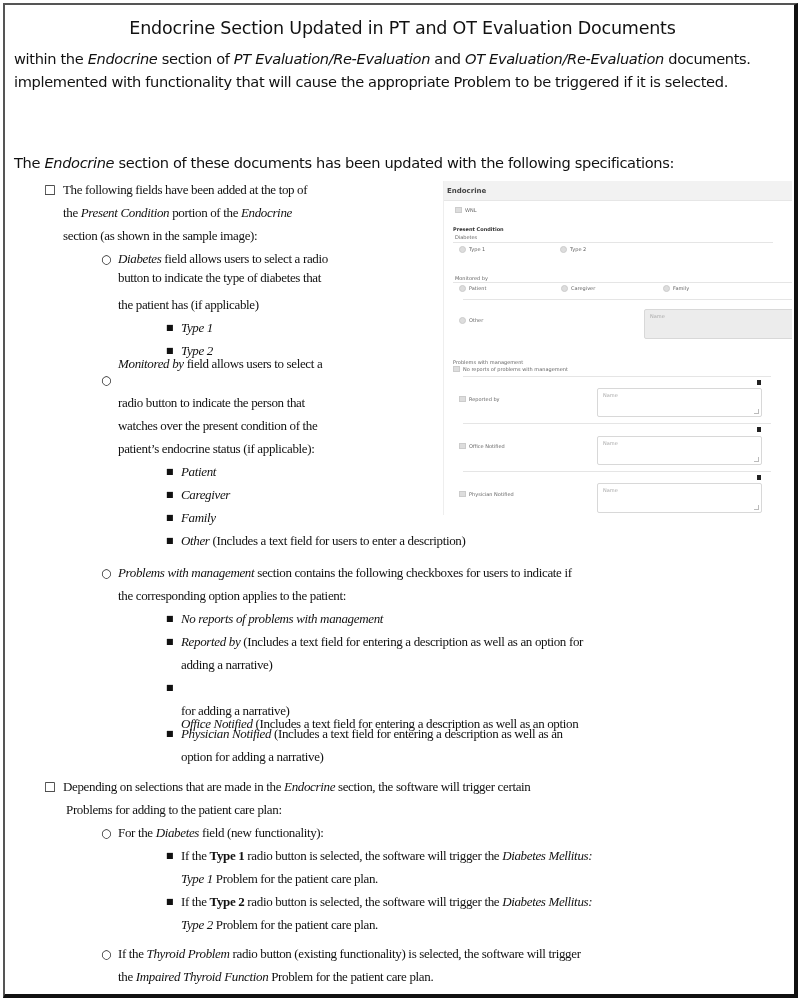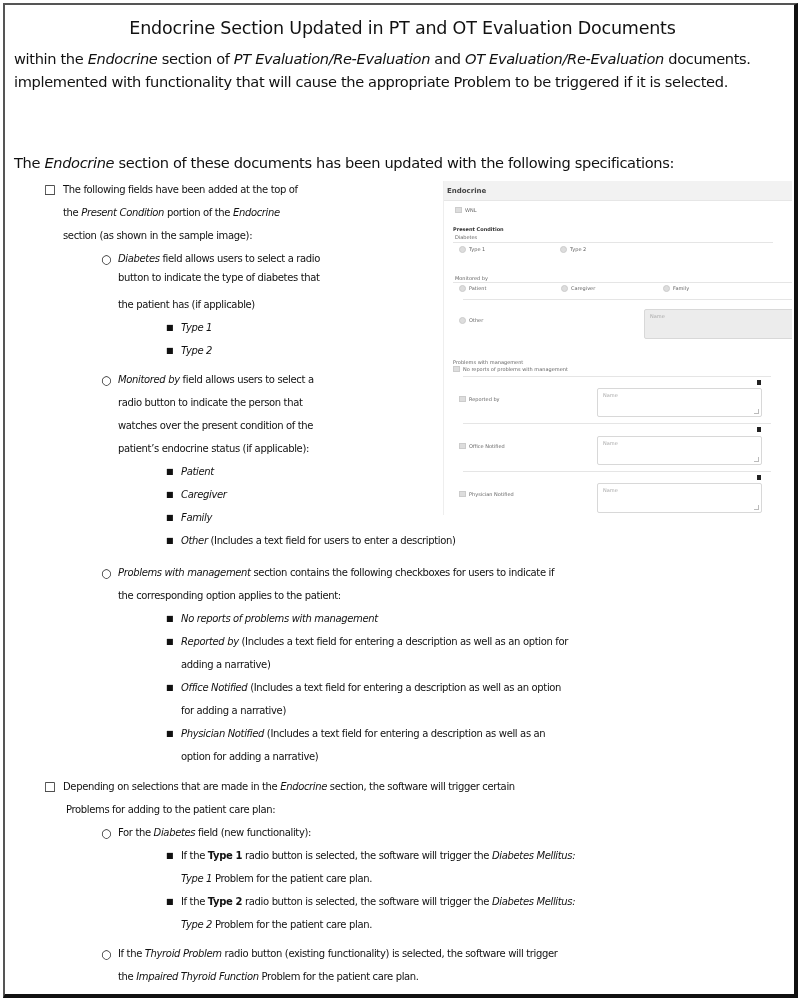--- a/index.html
+++ b/index.html
@@ -13,21 +13,21 @@
            font-size: 17.5px; letter-spacing: -0.2px; }
   .para { position: absolute; left: 14px; width: 775px; font-size: 14.6px; line-height: 23px;
           letter-spacing: -0.35px; }
   .p1 { top: 47px; }
   .p2 { top: 151px; }
   i { font-style: italic; }
   b { font-weight: bold; }
   .box { position: absolute; font-size: 13px; }
   .circle { position: absolute; font-size: 12px; }
   .sq { position: absolute; font-size: 8px; }
-  .t { position: absolute; white-space: nowrap; font-size: 10px; letter-spacing: -0.35px; line-height: 23px; }
+  .t { position: absolute; white-space: nowrap; font-size: 13px; letter-spacing: -0.35px; line-height: 23px; font-family: Liberation Serif, serif; }
 
   
   .sample { position: absolute; left: 443px; top: 181px; width: 349px; height: 334px;
             background: #fff; font-family: "DejaVu Sans", sans-serif; color: #666; overflow: hidden; }
   .s-head { position: absolute; left: 0; top: 0; width: 349px; height: 20px; background: #f2f2f2;
             border-bottom: 1px solid #e6e6e6; font-size: 7px; font-weight: bold; color: #444; line-height: 20px; padding-left: 4px; box-sizing: border-box; }
   .s-txt { position: absolute; font-size: 5px; white-space: nowrap; color: #666; }
   .s-bold { font-weight: bold; color: #333; }
   .s-radio { position: absolute; width: 5px; height: 5px; border-radius: 50%; background: #ddd; border: 1px solid #ccc; }
   .s-chk { position: absolute; width: 5px; height: 4px; background: #ddd; border: 1px solid #ccc; }
@@ -62,21 +62,21 @@
 <span class="circle" style="left:101px; top:252px;">○</span>
 <div class="t" style="left:118px; top:247px;"><i>Diabetes</i><span> field allows users to select a radio</span></div>
 <div class="t" style="left:118px; top:266px;">button to indicate the type of diabetes that</div>
 <div class="t" style="left:118px; top:293px;">the patient has (if applicable)</div>
 <span class="sq" style="left:166px; top:323px;">■</span>
 <i class="t" style="left:181px; top:316px;">Type 1</i>
 <span class="sq" style="left:166px; top:346px;">■</span>
 <i class="t" style="left:181px; top:339px;">Type 2</i>
 
 <span class="circle" style="left:101px; top:373px;">○</span>
-<div class="t" style="left:118px; top:368px;"><i>Monitored by</i><span> field allows users to select a</span></div>
+<div class="t" style="left:118px; top:352px;"><i>Monitored by</i><span> field allows users to select a</span></div>
 <div class="t" style="left:118px; top:391px;">radio button to indicate the person that</div>
 <div class="t" style="left:118px; top:414px;">watches over the present condition of the</div>
 <div class="t" style="left:118px; top:437px;">patient’s endocrine status (if applicable):</div>
 <span class="sq" style="left:166px; top:467px;">■</span>
 <i class="t" style="left:181px; top:460px;">Patient</i>
 <span class="sq" style="left:166px; top:490px;">■</span>
 <i class="t" style="left:181px; top:483px;">Caregiver</i>
 <span class="sq" style="left:166px; top:513px;">■</span>
 <i class="t" style="left:181px; top:506px;">Family</i>
 <span class="sq" style="left:166px; top:536px;">■</span>
@@ -87,21 +87,21 @@
 <div class="t" style="left:118px; top:584px;">the corresponding option applies to the patient:</div>
 
 <span class="sq" style="left:166px; top:614px;">■</span>
 <i class="t" style="left:181px; top:607px;">No reports of problems with management</i>
 
 <span class="sq" style="left:166px; top:637px;">■</span>
 <div class="t" style="left:181px; top:630px;"><i>Reported by</i><span>  (Includes a text field for entering a description as well as an option for</span></div>
 <div class="t" style="left:181px; top:653px;">adding a narrative)</div>
 
 <span class="sq" style="left:166px; top:683px;">■</span>
-<div class="t" style="left:181px; top:676px;"><i>Office Notified</i><span>  (Includes a text field for entering a description as well as an option</span></div>
+<div class="t" style="left:181px; top:712px;"><i>Office Notified</i><span>  (Includes a text field for entering a description as well as an option</span></div>
 <div class="t" style="left:181px; top:699px;">for adding a narrative)</div>
 
 <span class="sq" style="left:166px; top:729px;">■</span>
 <div class="t" style="left:181px; top:722px;"><i>Physician Notified</i><span>  (Includes a text field for entering a description as well as an</span></div>
 <div class="t" style="left:181px; top:745px;">option for adding a narrative)</div>
 
 <span class="box" style="left:44px; top:780px;">☐</span>
 <div class="t" style="left:63px; top:775px;"><span>Depending on selections that are made in the </span><i>Endocrine</i><span> section, the software will trigger certain</span></div>
 <div class="t" style="left:66px; top:798px;">Problems for adding to the patient care plan:</div>
 

